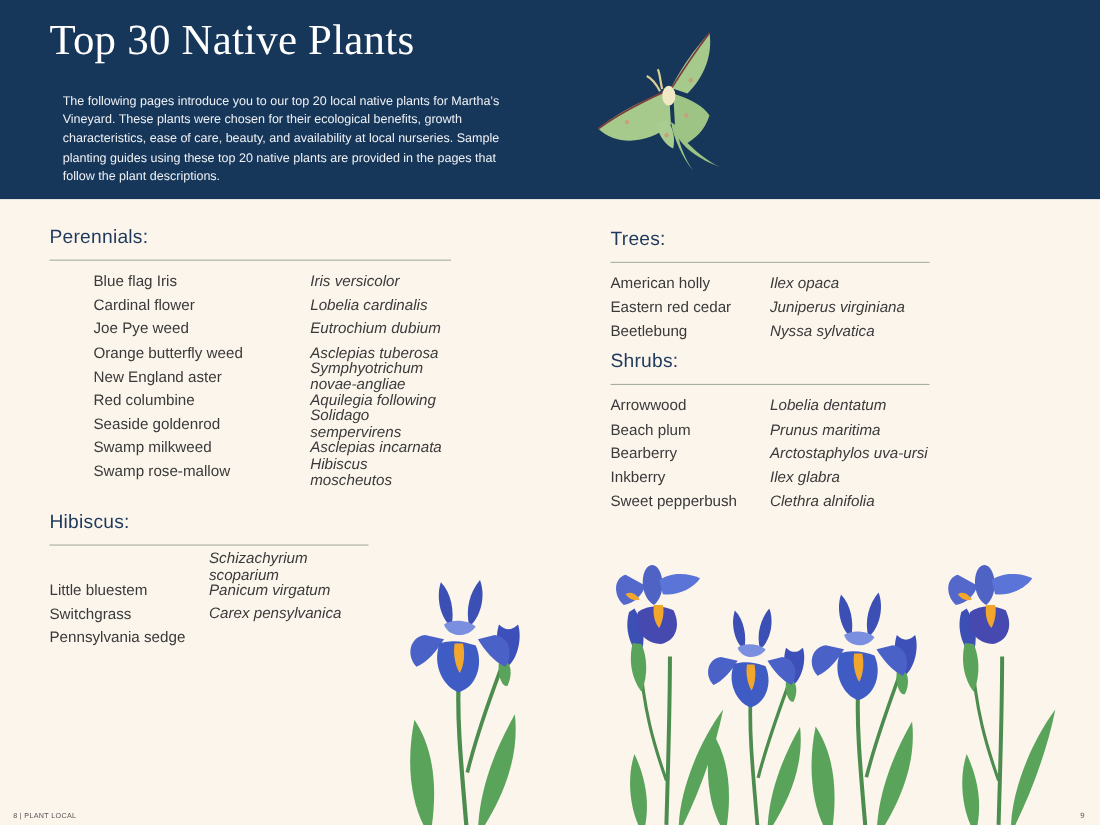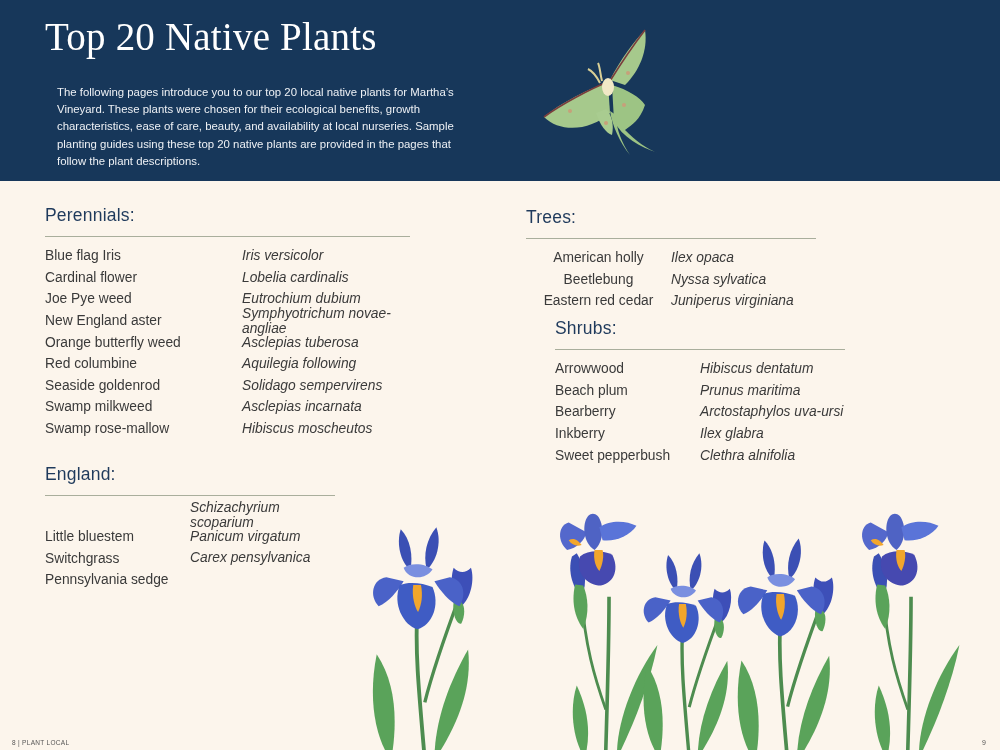--- a/index.html
+++ b/index.html
@@ -27,25 +27,25 @@
     .section { position: absolute; }
     .section h2 {
       margin: 0; font-size: 17.5px; font-weight: normal; color: #1f3a5c; letter-spacing: 0.2px;
     }
     .rule { height: 1px; background: #a9ae9c; margin-top: 10px; margin-bottom: 8px; }
     .row { display: flex; height: 21.6px; align-items: center; font-size: 13.8px; }
     .row .common { flex: 0 0 auto; }
     .row .sci { font-style: italic; }
 
     #perennials { left: 45px; top: 205px; width: 365px; }
-    #perennials .common { width: 197px; }
+    #perennials .common { width: 197px; margin-left: 40px; }
     #grasses { left: 45px; top: 464px; width: 290px; }
     #grasses .common { width: 145px; margin-top: 44px; }
-    #trees { left: 526px; top: 207px; width: 290px; }
-    #trees .common { width: 145px; text-align: center; }
+    #trees { left: 555px; top: 207px; width: 290px; }
+    #trees .common { width: 145px; }
     #shrubs { left: 555px; top: 318px; width: 290px; }
     #shrubs .common { width: 145px; }
 
     .footer-left {
       position: absolute; left: 12px; top: 739px; font-size: 6.5px; color: #555; letter-spacing: 0.3px;
     }
     .footer-right {
       position: absolute; left: 982px; top: 739px; font-size: 7px; color: #555;
     }
     .iris { position: absolute; }
@@ -87,21 +87,21 @@
       <path d="M52 52 C50 64 54 74 58 78 C62 70 64 60 62 52Z" fill="#f2a62c"></path>
       <path d="M20 40 C24 46 30 48 36 46 C32 40 26 36 20 40Z" fill="#f2a62c"></path>
 
       <path d="M30 220 C20 250 26 290 40 310 C48 280 44 250 30 220Z" fill="#5aa35a"></path>
       <path d="M130 170 C120 220 100 270 80 310 C78 270 100 210 130 170Z" fill="#5aa35a"></path>
     </g>
   </defs>
 </svg>
 
 <div class="header">
-  <h1 class="title">Top 20 Native Plants</h1>
+  <h1 class="title">Top 30 Native Plants</h1>
   <p class="intro">The following pages introduce you to our top 20 local native plants for Martha’s Vineyard. These plants were chosen for their ecological benefits, growth characteristics, ease of care, beauty, and availability at local nurseries. Sample planting guides using these top 20 native plants are provided in the pages that follow the plant descriptions.</p>
   <svg class="moth" viewBox="0 0 135 130">
     <path d="M70 55 C80 35 95 15 105 5 C108 25 100 45 85 60Z" fill="#a6c98c"></path>
     <path d="M68 58 C52 62 20 78 4 92 C20 108 50 106 70 88Z" fill="#a6c98c"></path>
     <path d="M72 60 C88 65 100 72 105 80 C100 95 92 100 85 105 C95 115 108 125 118 128 C100 122 82 112 74 96Z" fill="#9dc484"></path>
     <path d="M70 86 C72 100 80 118 90 130 C82 118 76 104 76 90Z" fill="#9dc484"></path>
     <path d="M56 88 C60 100 66 108 72 110 C74 100 72 90 66 84Z" fill="#a9cc90"></path>
     <path d="M105 5 C95 18 80 40 70 56 C50 64 20 80 4 92" stroke="#7a3c3c" stroke-width="1.6" fill="none"></path>
     <ellipse cx="68" cy="62" rx="6" ry="9" fill="#f1e8c6"></ellipse>
     <path d="M60 58 C56 50 52 46 48 44 M62 56 C60 48 60 42 58 38" stroke="#d9cf96" stroke-width="2" fill="none"></path>
@@ -121,47 +121,47 @@
     </div>
   <div class="row">
       <span class="common">Cardinal flower</span>
       <span class="sci">Lobelia cardinalis</span>
     </div>
   <div class="row">
       <span class="common">Joe Pye weed</span>
       <span class="sci">Eutrochium dubium</span>
     </div>
   <div class="row">
+      <span class="common">Orange butterfly weed</span>
+      <span class="sci">Asclepias tuberosa</span>
+    </div>
+  <div class="row">
       <span class="common">New England aster</span>
       <span class="sci">Symphyotrichum novae-angliae</span>
     </div>
   <div class="row">
-      <span class="common">Orange butterfly weed</span>
-      <span class="sci">Asclepias tuberosa</span>
-    </div>
-  <div class="row">
       <span class="common">Red columbine</span>
       <span class="sci">Aquilegia following</span>
     </div>
   <div class="row">
       <span class="common">Seaside goldenrod</span>
       <span class="sci">Solidago sempervirens</span>
     </div>
   <div class="row">
       <span class="common">Swamp milkweed</span>
       <span class="sci">Asclepias incarnata</span>
     </div>
   <div class="row">
       <span class="common">Swamp rose-mallow</span>
       <span class="sci">Hibiscus moscheutos</span>
     </div>
 </div>
 
 <div class="section" id="grasses">
-  <h2>England:</h2>
+  <h2>Hibiscus:</h2>
   <div class="rule"></div>
   <div class="row">
       <span class="common">Little bluestem</span>
       <span class="sci">Schizachyrium scoparium</span>
     </div>
   <div class="row">
       <span class="common">Switchgrass</span>
       <span class="sci">Panicum virgatum</span>
     </div>
   <div class="row">
@@ -171,35 +171,35 @@
 </div>
 
 <div class="section" id="trees">
   <h2>Trees:</h2>
   <div class="rule"></div>
   <div class="row">
       <span class="common">American holly</span>
       <span class="sci">Ilex opaca</span>
     </div>
   <div class="row">
+      <span class="common">Eastern red cedar</span>
+      <span class="sci">Juniperus virginiana</span>
+    </div>
+  <div class="row">
       <span class="common">Beetlebung</span>
       <span class="sci">Nyssa sylvatica</span>
     </div>
-  <div class="row">
-      <span class="common">Eastern red cedar</span>
-      <span class="sci">Juniperus virginiana</span>
-    </div>
 </div>
 
 <div class="section" id="shrubs">
   <h2>Shrubs:</h2>
   <div class="rule"></div>
   <div class="row">
       <span class="common">Arrowwood</span>
-      <span class="sci">Hibiscus dentatum</span>
+      <span class="sci">Lobelia dentatum</span>
     </div>
   <div class="row">
       <span class="common">Beach plum</span>
       <span class="sci">Prunus maritima</span>
     </div>
   <div class="row">
       <span class="common">Bearberry</span>
       <span class="sci">Arctostaphylos uva-ursi</span>
     </div>
   <div class="row">

